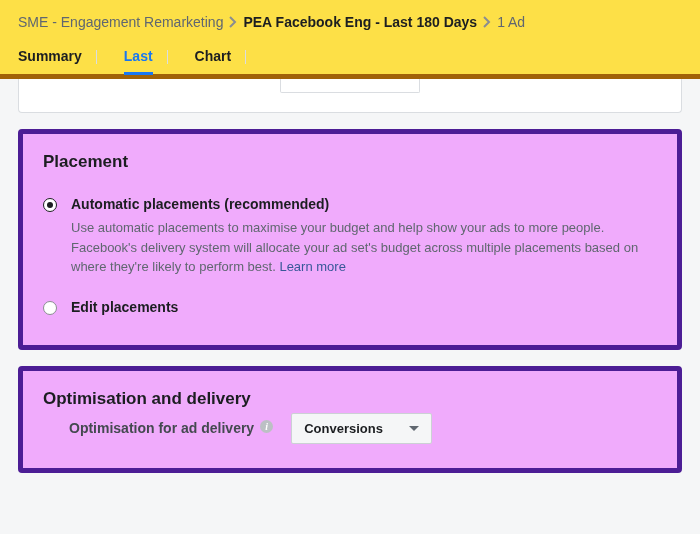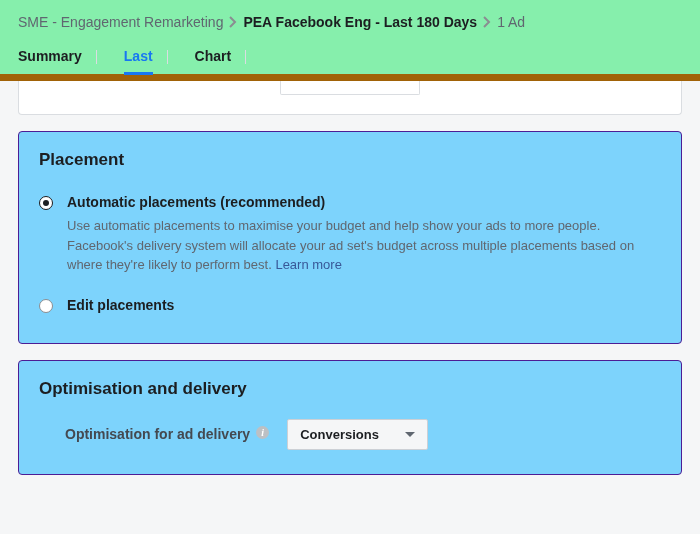--- a/index.html
+++ b/index.html
@@ -6,23 +6,23 @@
   body {
     font-family: -apple-system, BlinkMacSystemFont, "Segoe UI", Helvetica, Arial, sans-serif;
     background: #f5f6f7;
     color: #1c1e21;
     font-size: 14px;
     width: 700px;
     height: 534px;
     overflow: hidden;
   }
   .header {
-    background: #86efac;
+    background: #fde047;
     padding: 14px 18px 0 18px;
-    border-bottom: 7px solid #a16207;
+    border-bottom: 5px solid #a16207;
   }
   .breadcrumb {
     display: flex;
     align-items: center;
     gap: 6px;
     font-size: 14px;
     color: #606770;
     margin-bottom: 10px;
   }
   .breadcrumb .chev {
@@ -81,22 +81,22 @@
   }
   .ghost-btn {
     border:1px solid #dadde1;
     border-top:none;
     border-radius:0 0 2px 2px;
     height:14px;
     width:140px;
     background:#fff;
   }
   .card {
-    background: #7dd3fc;
-    border: 1px solid #4c1d95;
+    background: #f0abfc;
+    border: 5px solid #4c1d95;
     border-radius: 4px;
     padding: 18px 20px 24px 20px;
     margin-bottom: 16px;
   }
   .card h2 {
     font-size: 17px;
     font-weight: 700;
     color: #1c1e21;
     margin-bottom: 24px;
   }
@@ -173,21 +173,21 @@
     font-weight:600;
     color:#1c1e21;
     cursor:pointer;
   }
   .caret {
     width:0; height:0;
     border-left:5px solid transparent;
     border-right:5px solid transparent;
     border-top:5px solid #606770;
   }
-  .card-delivery h2 { margin-bottom: 20px; }
+  .card-delivery h2 { margin-bottom: 4px; }
 </style>
 </head>
 <body>
 
 <div class="header">
   <div class="breadcrumb">
     <span>SME - Engagement Remarketing</span>
     <span class="chev">
       <svg width="8" height="12" viewBox="0 0 8 12">
           <path d="M1 1 L6 6 L1 11" stroke="#8a8d91" stroke-width="2" fill="none"></path>

